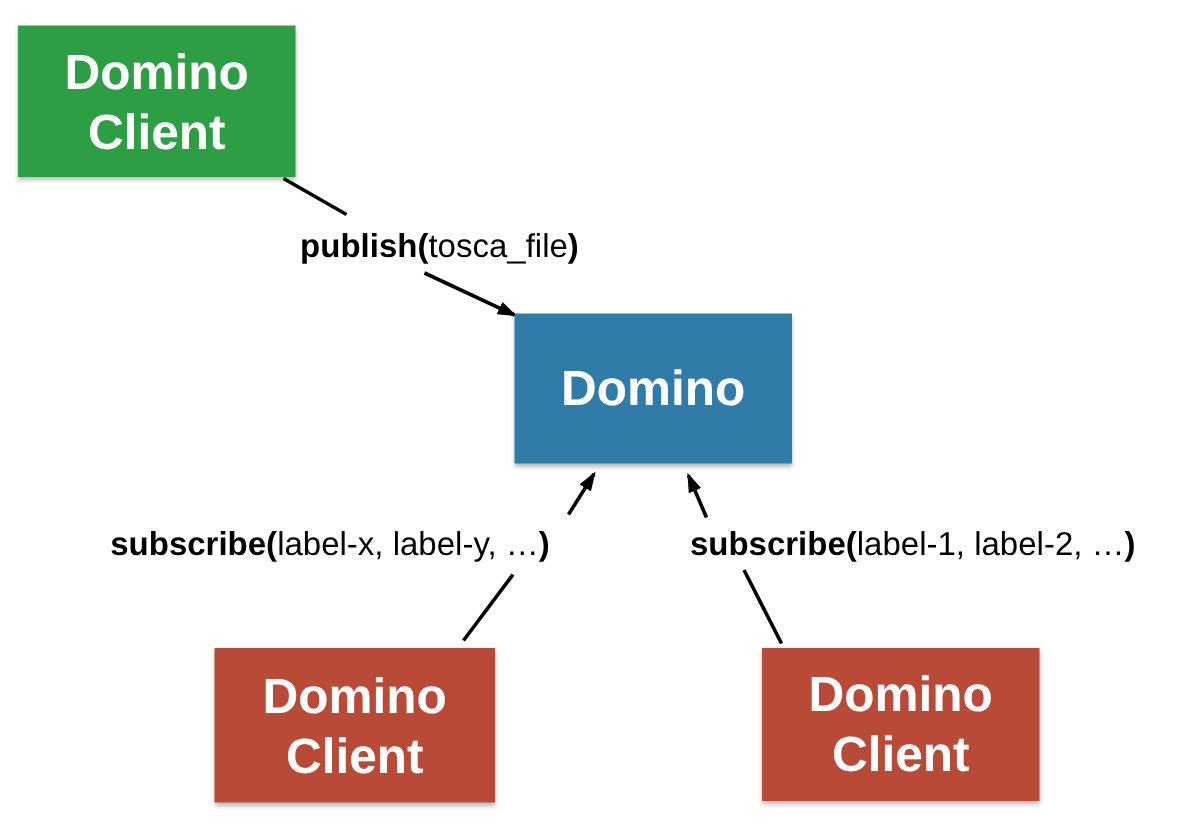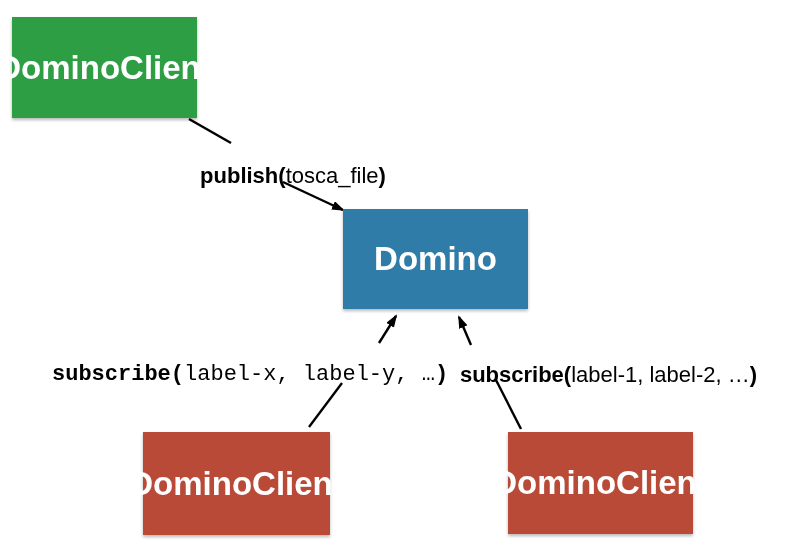--- a/index.html
+++ b/index.html
@@ -23,46 +23,45 @@
     height: 557px;
     pointer-events: none;
   }
   .edges line {
     stroke: #000000;
     stroke-width: 2.4;
   }
   .node {
     position: absolute;
     display: flex;
-    flex-direction: row;
+    flex-direction: column;
     align-items: center;
     justify-content: center;
     color: #ffffff;
     font-weight: 700;
     font-size: 33px;
     line-height: 40px;
     text-align: center;
     box-shadow: 0 2px 3px rgba(0,0,0,0.28);
   }
   .node-client-top    { left: 12px;  top: 17px;  width: 185px; height: 101px; }
   .node-server        { left: 343px; top: 209px; width: 185px; height: 100px; }
   .node-client-left   { left: 143px; top: 432px; width: 187px; height: 103px; }
   .node-client-right  { left: 508px; top: 432px; width: 185px; height: 102px; }
   .edge-label {
     position: absolute;
     font-size: 22px;
     line-height: 25px;
     color: #000000;
     text-align: center;
     white-space: nowrap;
-    margin-top: 12px;
   }
   .edge-label .b { font-weight: 700; }
   .label-publish         { left: 153px; top: 151px; width: 280px; }
-  .label-subscribe-left  { left: 52px;  top: 350px; width: 380px; font-family: Liberation Mono, monospace; }
+  .label-subscribe-left  { left: 30px;  top: 350px; width: 380px; }
   .label-subscribe-right { left: 426px; top: 350px; width: 365px; }
 </style>
 </head>
 <body>
 
 <div class="stage">
 
   <svg class="edges" viewBox="0 0 786 557" xmlns="http://www.w3.org/2000/svg">
     <defs>
       <marker id="ah" markerWidth="13" markerHeight="10" refX="11" refY="4.5" orient="auto" markerUnits="userSpaceOnUse">

